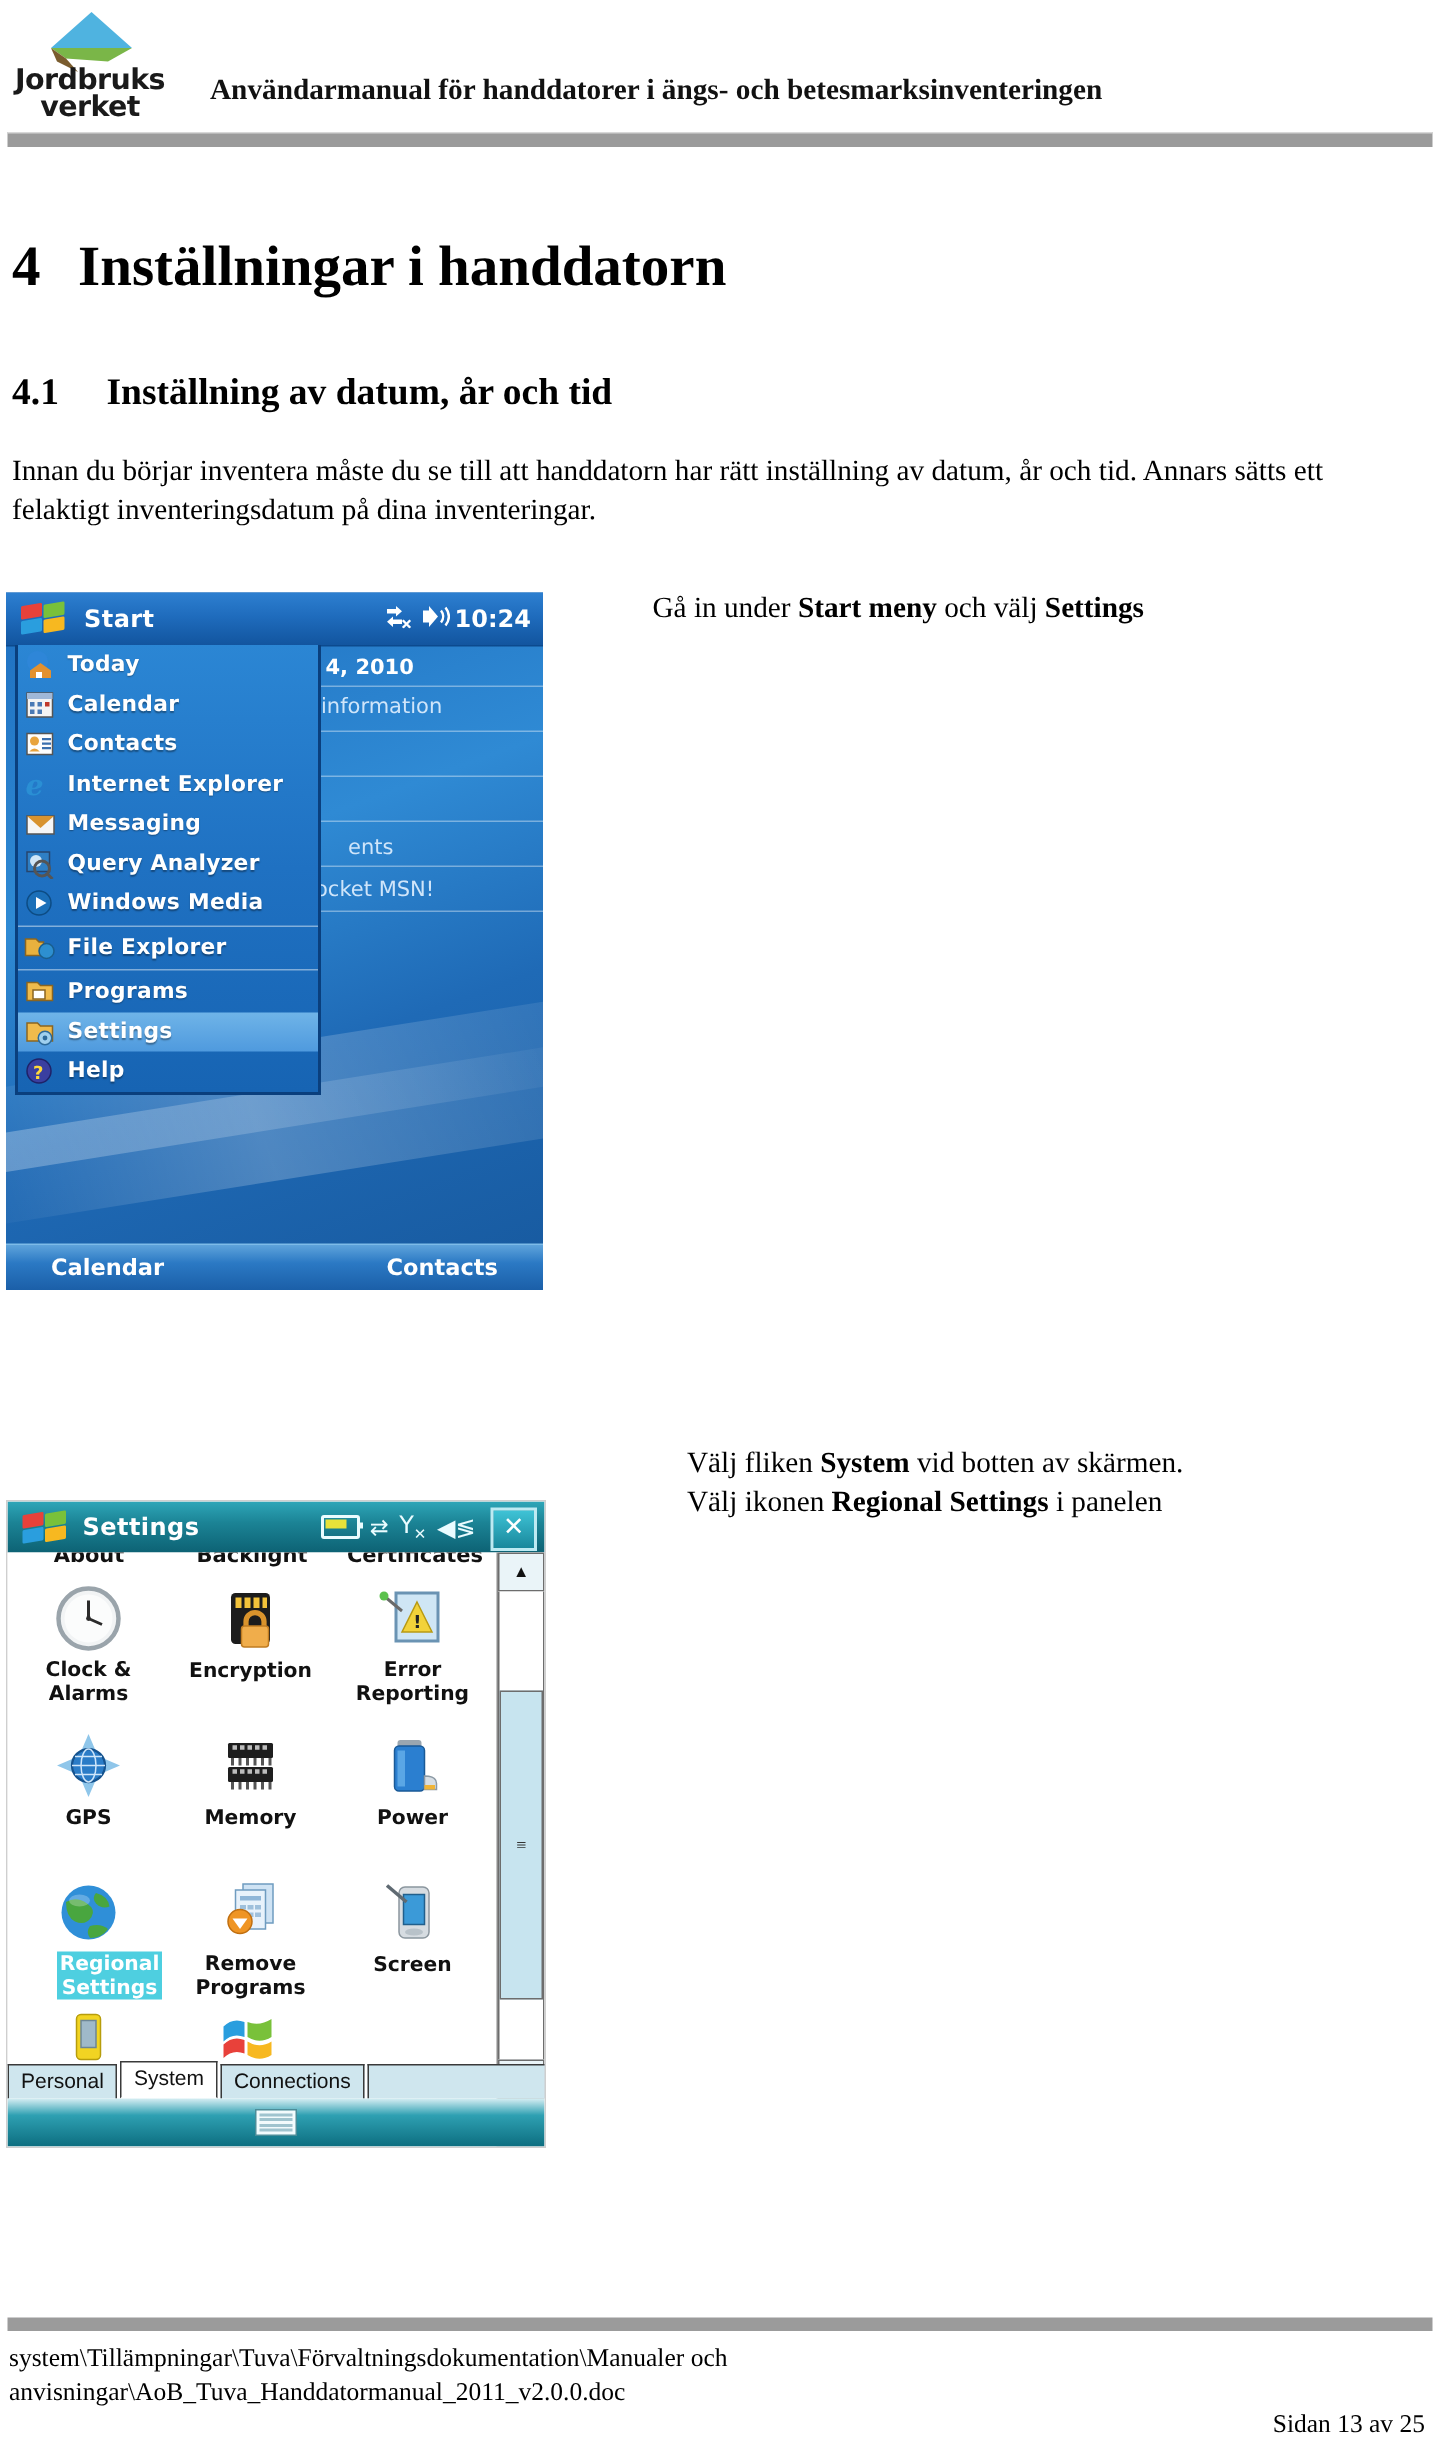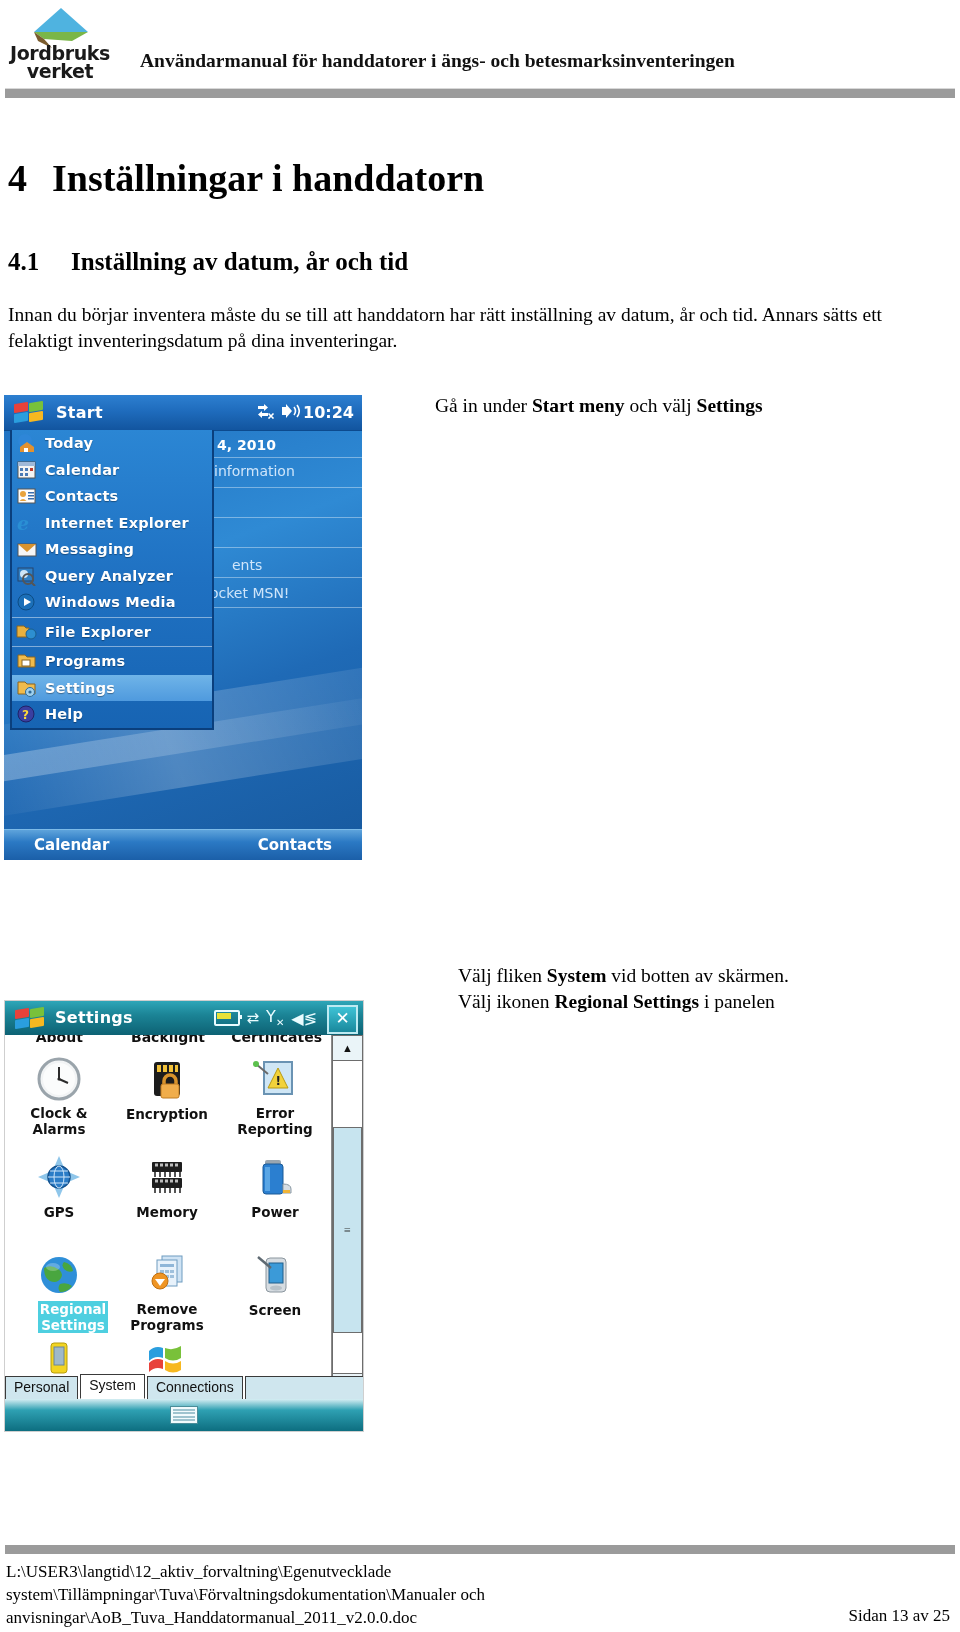--- a/index.html
+++ b/index.html
@@ -566,17 +566,16 @@
       <i></i>
         <i></i>
         <i></i>
         <i></i>
     </div>
   </div>
 </div>
 
 <div class="footer-rule"></div>
 <div class="footer-path">
-  <div>L:\USER3\langtid\12_aktiv_forvaltning\Egenutvecklade</div>
   <div>system\Tillämpningar\Tuva\Förvaltningsdokumentation\Manualer och</div>
   <div>anvisningar\AoB_Tuva_Handdatormanual_2011_v2.0.0.doc</div>
 </div>
 <div class="footer-page">Sidan 13 av 25</div>
 
 </body></html>

